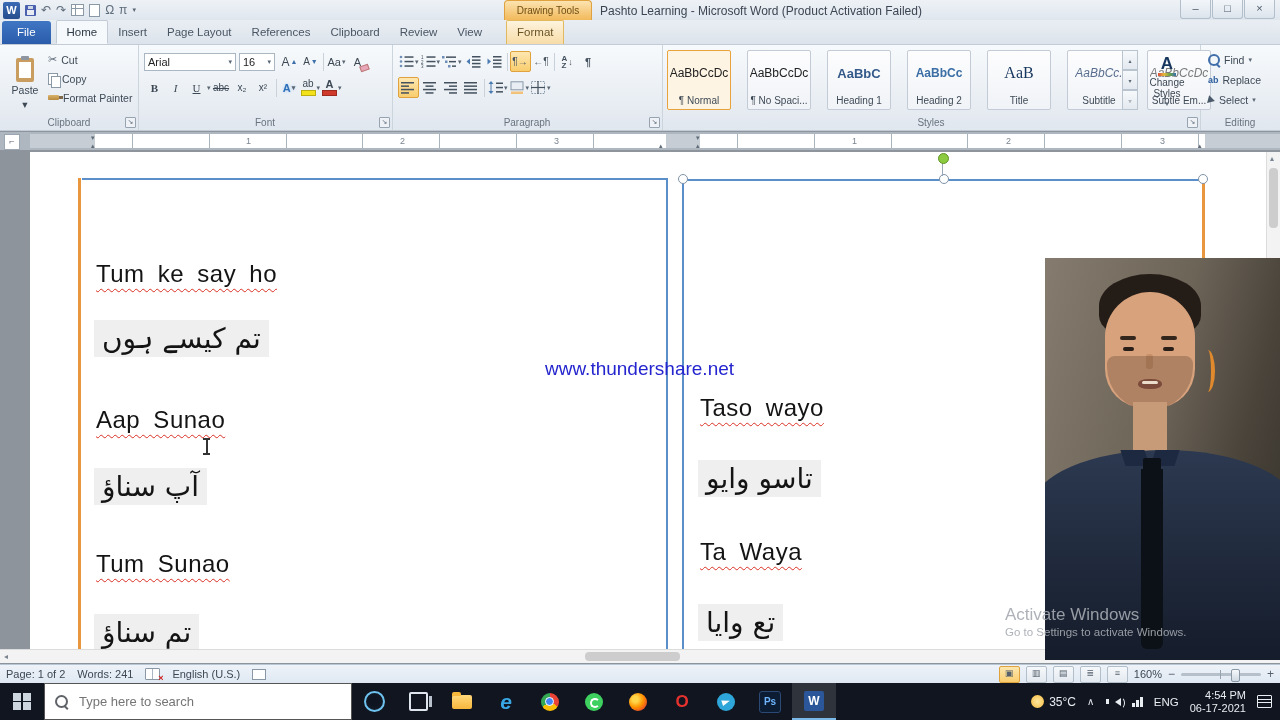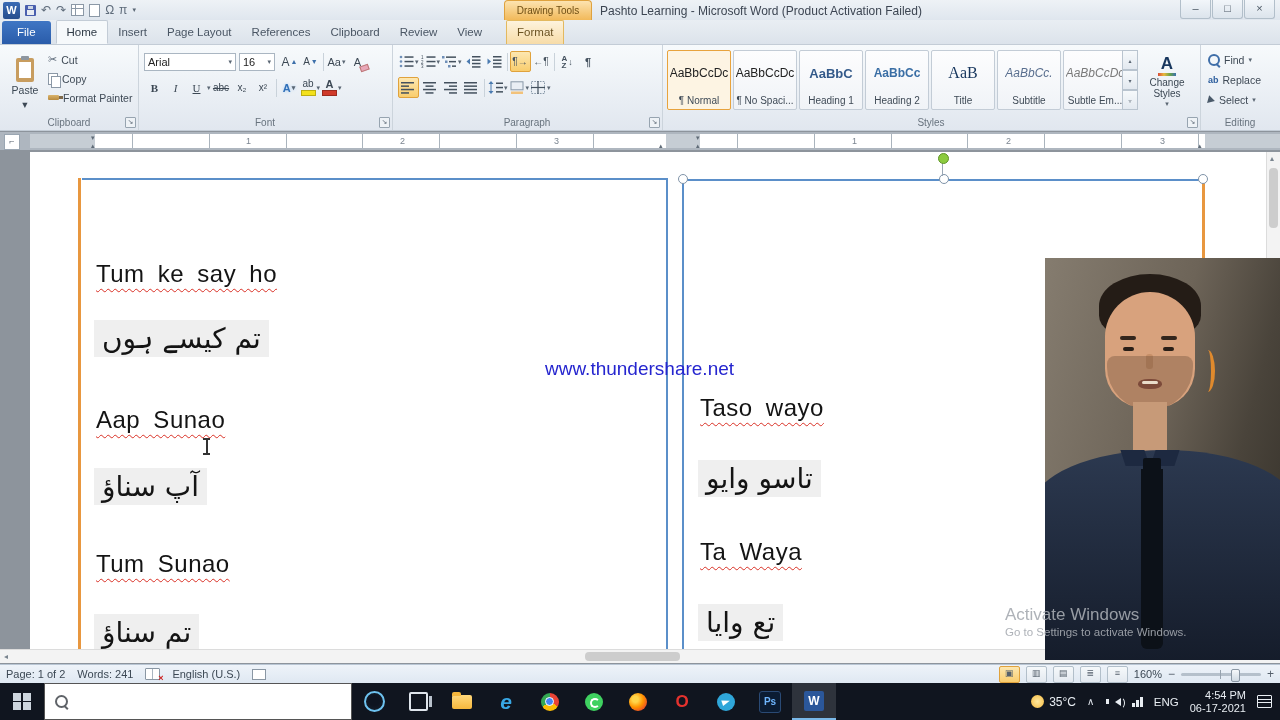--- a/index.html
+++ b/index.html
@@ -98,21 +98,21 @@
   .g-para{left:392px;width:270px;}
   .pararow1{position:absolute;left:6px;top:6px;}
   .pararow2{position:absolute;left:6px;top:32px;}
   .pic{display:block;}
   .sorttxt{font-size:8px;line-height:7px;display:flex;flex-direction:column;font-weight:bold;color:#44515e;}
   .sortarrow{font-size:9px;color:#44515e;}
   .ltrtxt{font-size:10px;color:#44515e;}
 
   
   .g-styles{left:662px;width:538px;}
-  .stylecards{position:absolute;left:5px;top:5px;display:flex;gap:2px;}
+  .stylecards{position:absolute;left:5px;top:5px;display:flex;gap:16px;}
   .stylecard{width:64px;height:60px;border:1px solid #c3ccd6;border-radius:2px;background:linear-gradient(#fdfdfe,#f0f3f7);
              display:flex;flex-direction:column;align-items:center;justify-content:flex-end;padding-bottom:3px;box-sizing:border-box;}
   .stylecard.sel{border:1.5px solid #e8a33d;background:#fdf4e3;}
   .sc-prev{flex:1;display:flex;align-items:center;font-size:12px;color:#222;white-space:nowrap;overflow:hidden;}
   .sc-name{font-size:10px;color:#3f4a56;white-space:nowrap;}
   .p-h1{color:#345a8a;font-weight:bold;font-size:13px;}
   .p-h2{color:#3a6ea5;font-weight:bold;font-size:12px;}
   .p-title{color:#17365d;font-size:16px;font-family:"Liberation Serif",serif;}
   .p-sub{color:#5a6f8f;font-style:italic;}
   .p-subtle{color:#7a7a7a;font-style:italic;}
@@ -704,20 +704,21 @@
     <div class="start">
       <span class="winflag">
           <i></i>
           <i></i>
           <i></i>
           <i></i>
         </span>
     </div>
     <div class="searchbox">
       <span class="t-lens"></span>
+      <input type="text" placeholder="Type here to search" style="">
     </div>
     <div class="tapp">
         <span class="i-cortana"></span>
       </div>
     <div class="tapp">
         <span class="i-tview"></span>
       </div>
     <div class="tapp">
         <span class="i-folder"></span>
       </div>

